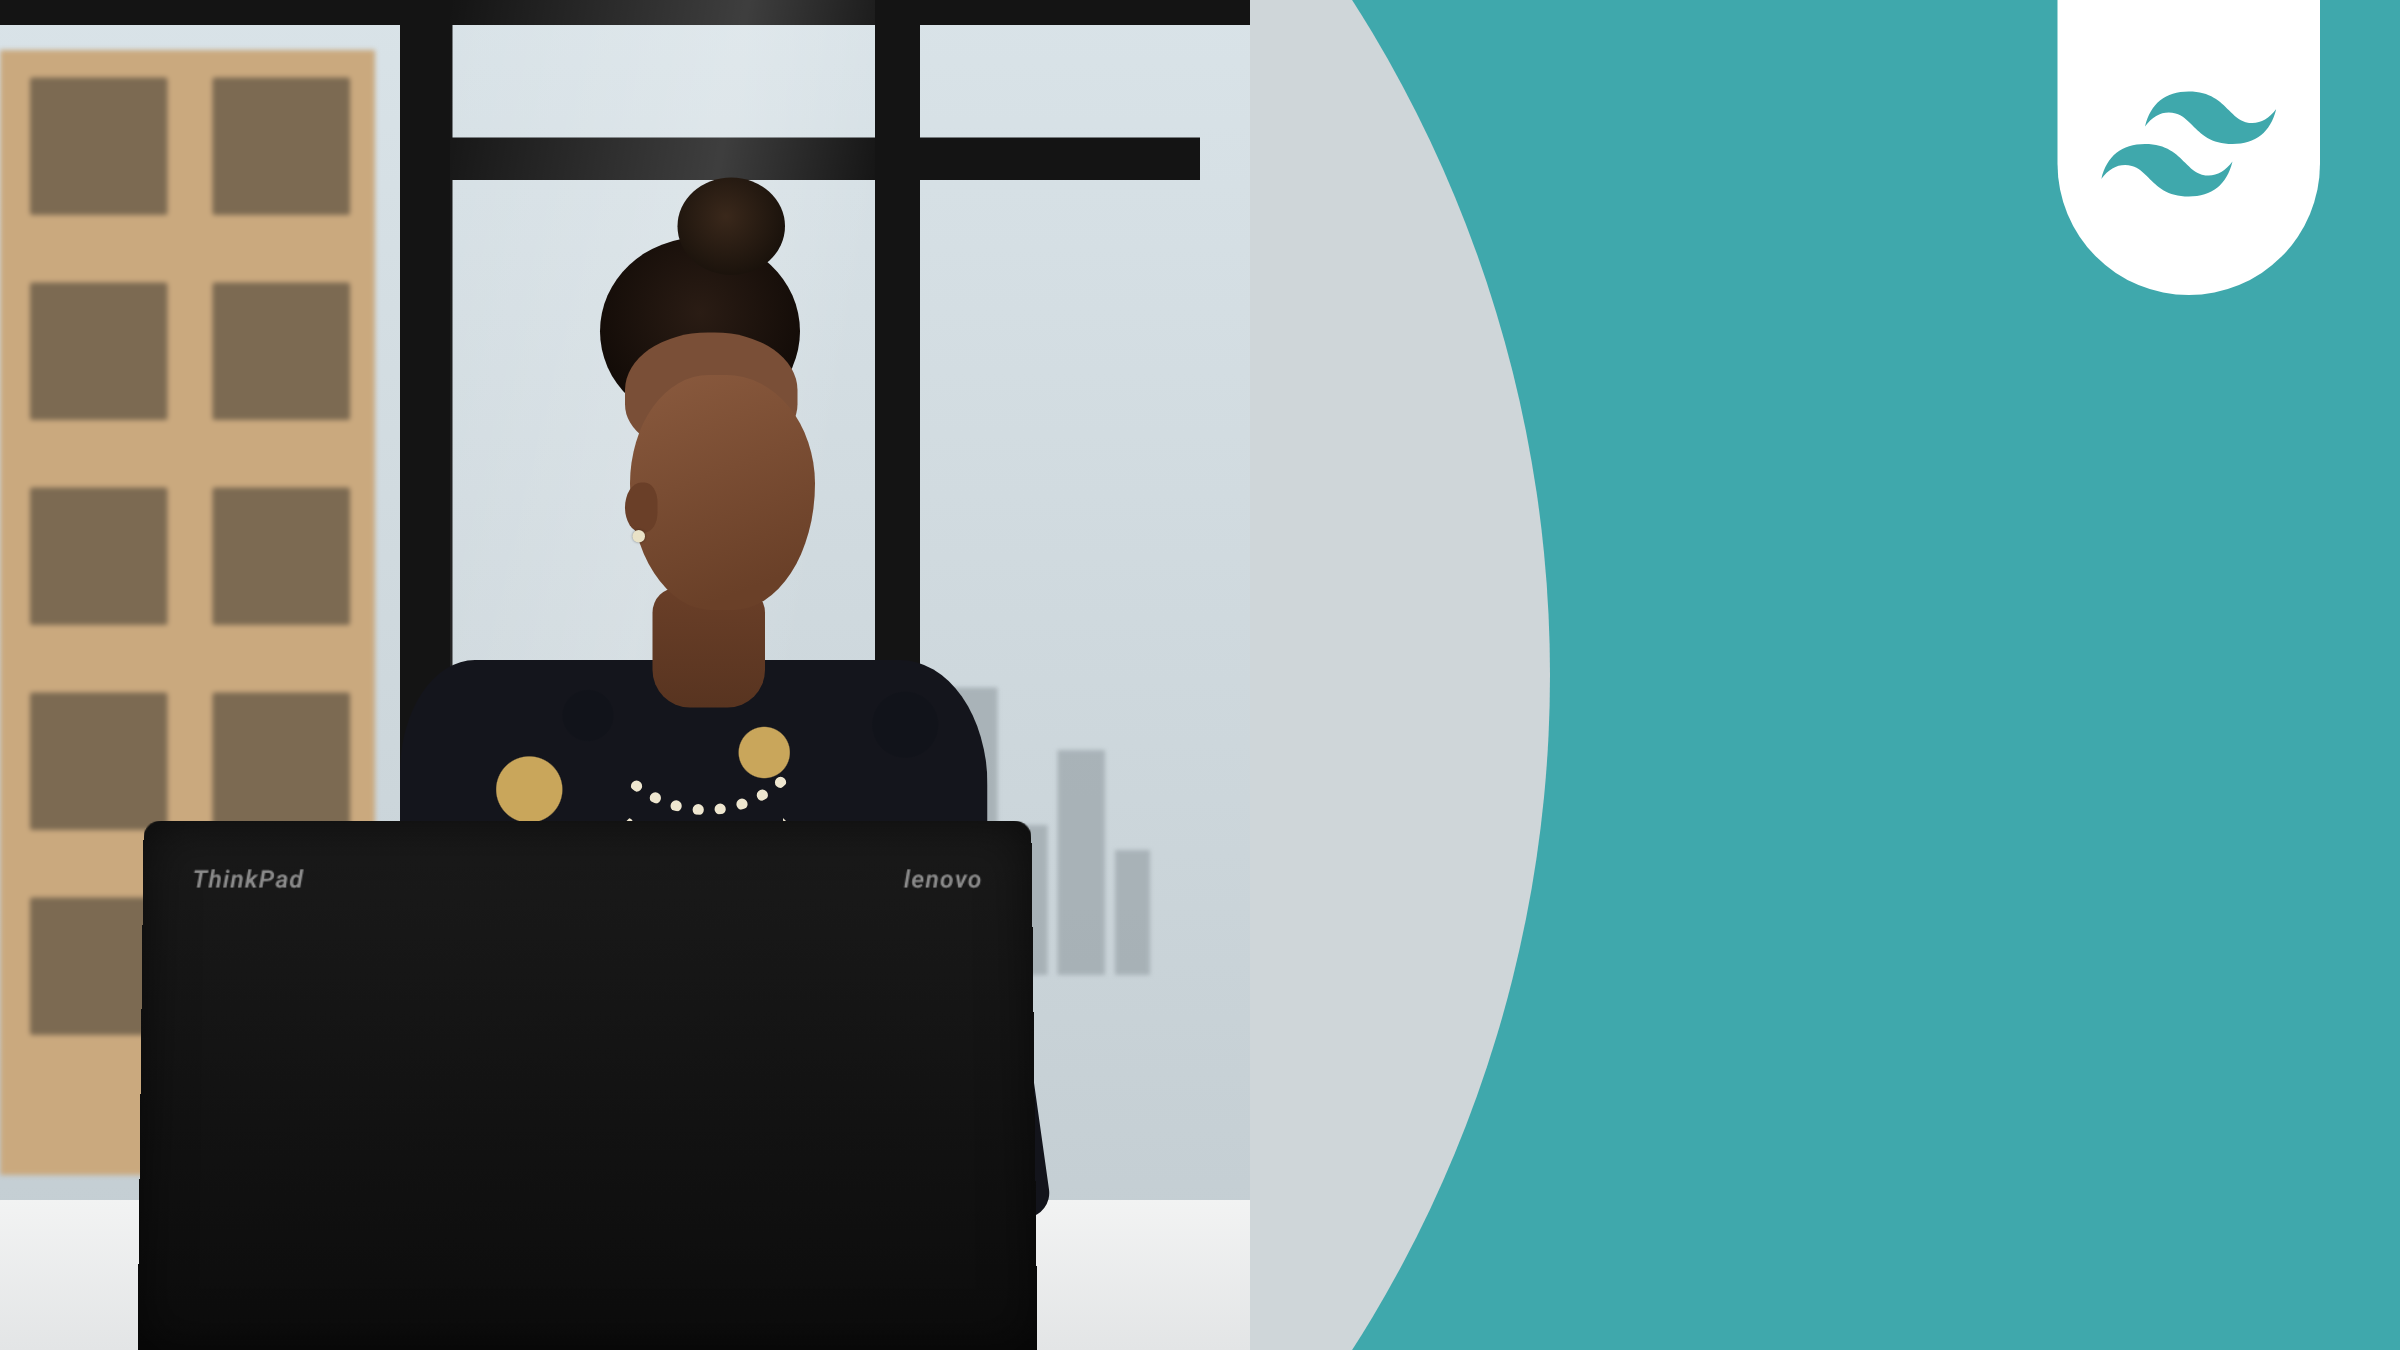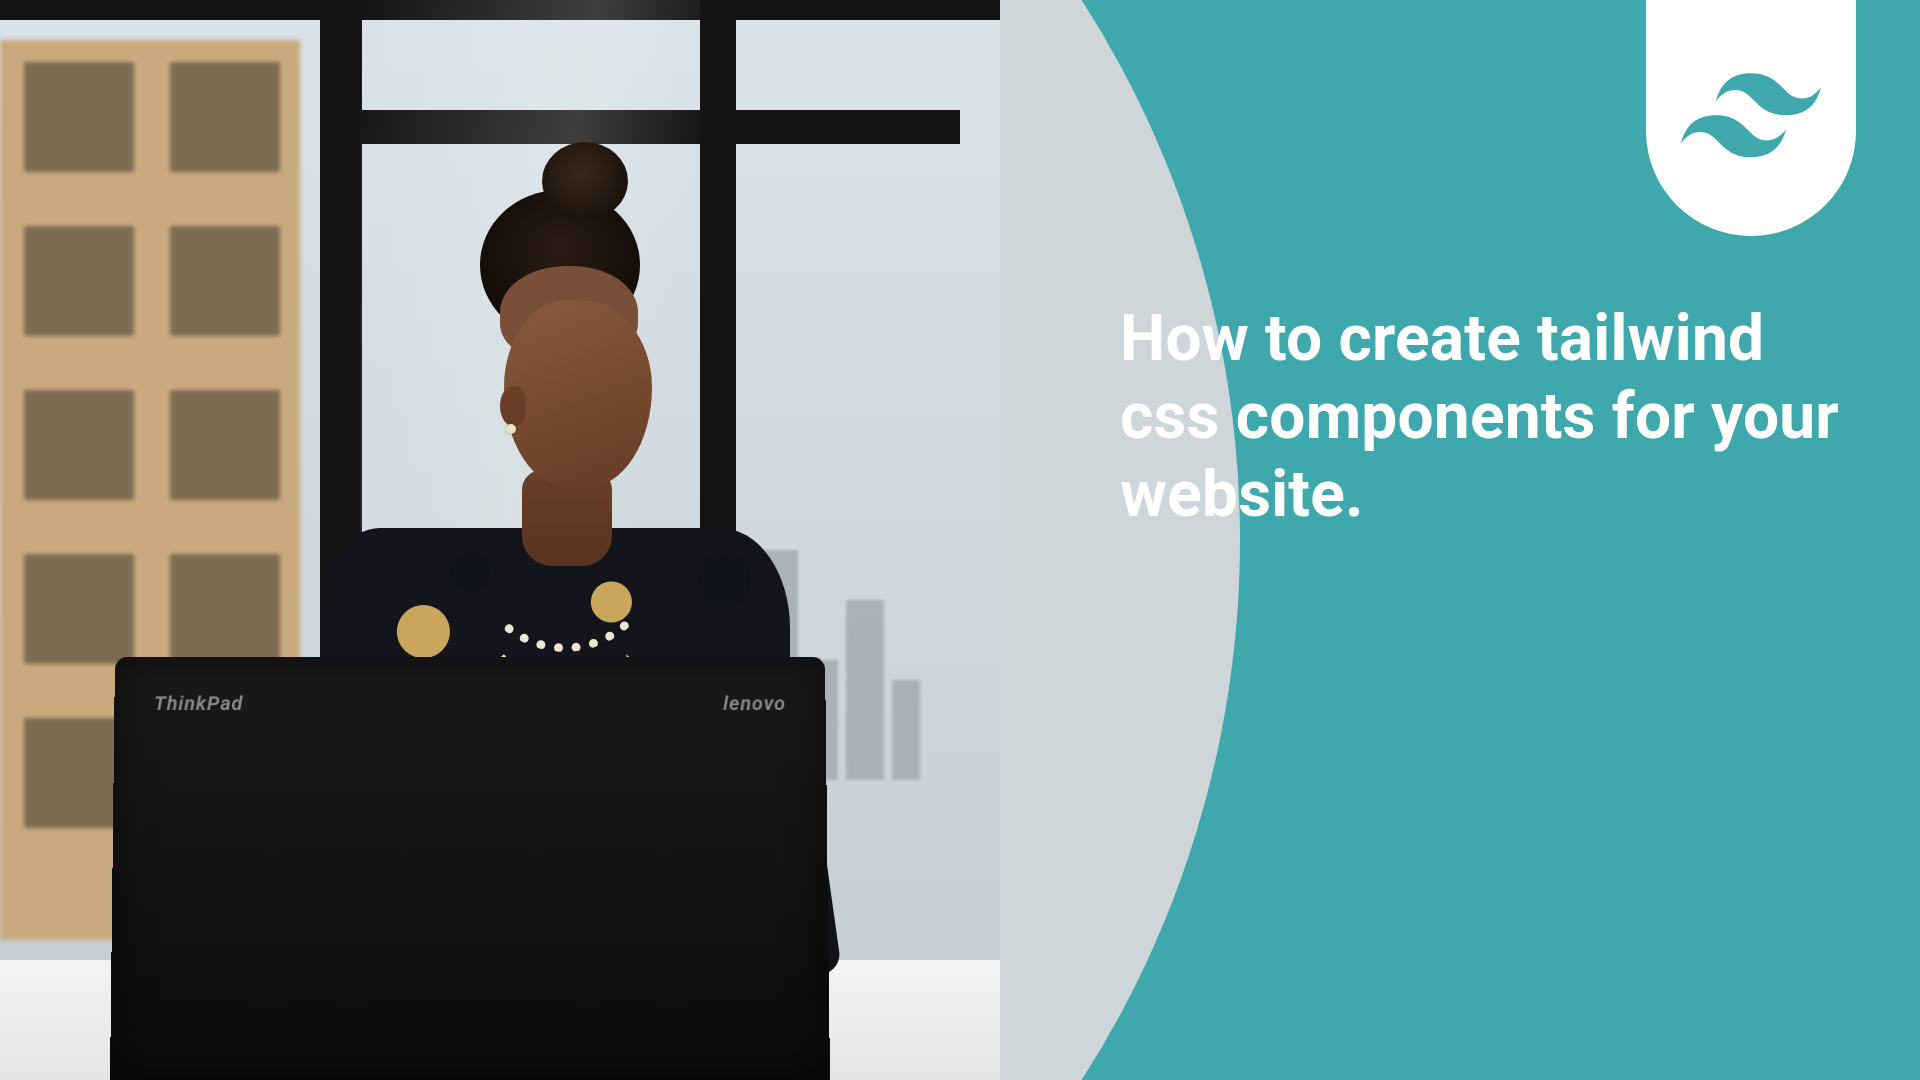--- a/index.html
+++ b/index.html
@@ -316,23 +316,20 @@
         <div class="earring"></div>
       </div>
 
       <div class="laptop">
         <span class="brand left">ThinkPad</span>
         <span class="brand right">lenovo</span>
       </div>
     </div>
   </div>
 
-  <div class="headline-wrap">
-    <h1 class="headline">How to create tailwind css components for your website.</h1>
-  </div>
 
   <div class="logo-pill">
     <span>
       <svg viewBox="0 0 54 33" xmlns="http://www.w3.org/2000/svg" aria-hidden="true">
         <path fill="#3fa8ac" d="M27 0C19.8 0 15.3 3.6 13.5 10.8c2.7-3.6 5.85-4.95 9.45-4.05 2.054.514 3.522 2.004 5.147 3.653C30.744 13.09 33.808 16.2 40.5 16.2c7.2 0 11.7-3.6 13.5-10.8-2.7 3.6-5.85 4.95-9.45 4.05-2.054-.514-3.522-2.004-5.147-3.653C36.756 3.11 33.692 0 27 0zM13.5 16.2C6.3 16.2 1.8 19.8 0 27c2.7-3.6 5.85-4.95 9.45-4.05 2.054.514 3.522 2.004 5.147 3.653C17.244 29.29 20.308 32.4 27 32.4c7.2 0 11.7-3.6 13.5-10.8-2.7 3.6-5.85 4.95-9.45 4.05-2.054-.514-3.522-2.004-5.147-3.653C23.256 19.31 20.192 16.2 13.5 16.2z"></path>
       </svg>
     </span>
   </div>
 
 </div>

